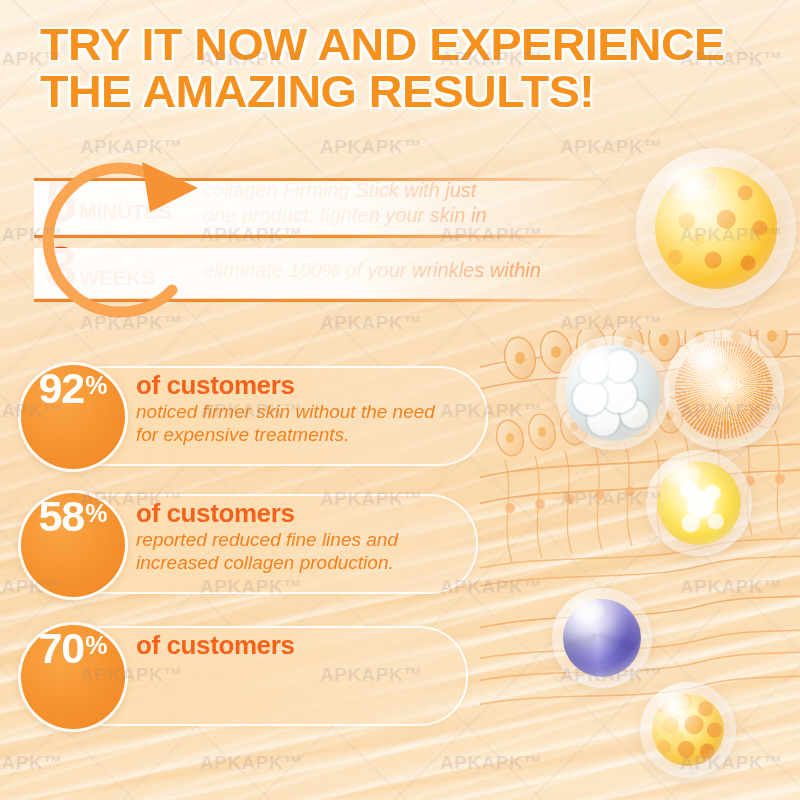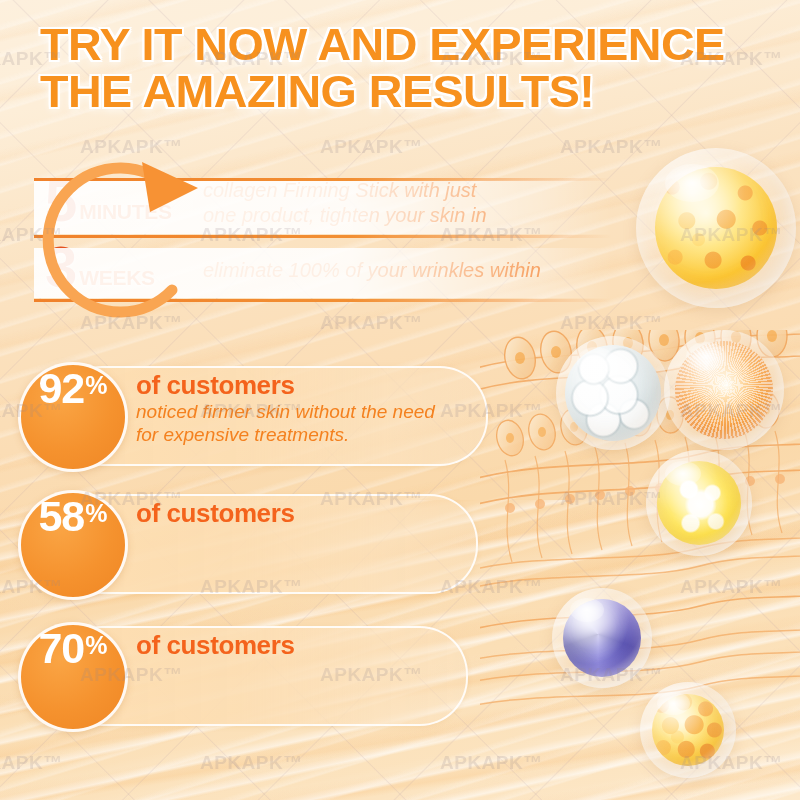--- a/index.html
+++ b/index.html
@@ -643,20 +643,22 @@
   <div class="stat-row s2">
     <div class="stat-pill"></div>
     <div class="stat-circle">
       <span class="stat-pct">
         <span class="stat-pct-num">58</span>
         <span class="stat-pct-sign">%</span>
       </span>
     </div>
     <div class="stat-body">
       <div class="stat-title">of customers</div>
+      <div class="stat-desc">reported reduced fine lines and
+increased collagen production.</div>
     </div>
   </div>
 
   <div class="stat-row s3">
     <div class="stat-pill"></div>
     <div class="stat-circle">
       <span class="stat-pct">
         <span class="stat-pct-num">70</span>
         <span class="stat-pct-sign">%</span>
       </span>

